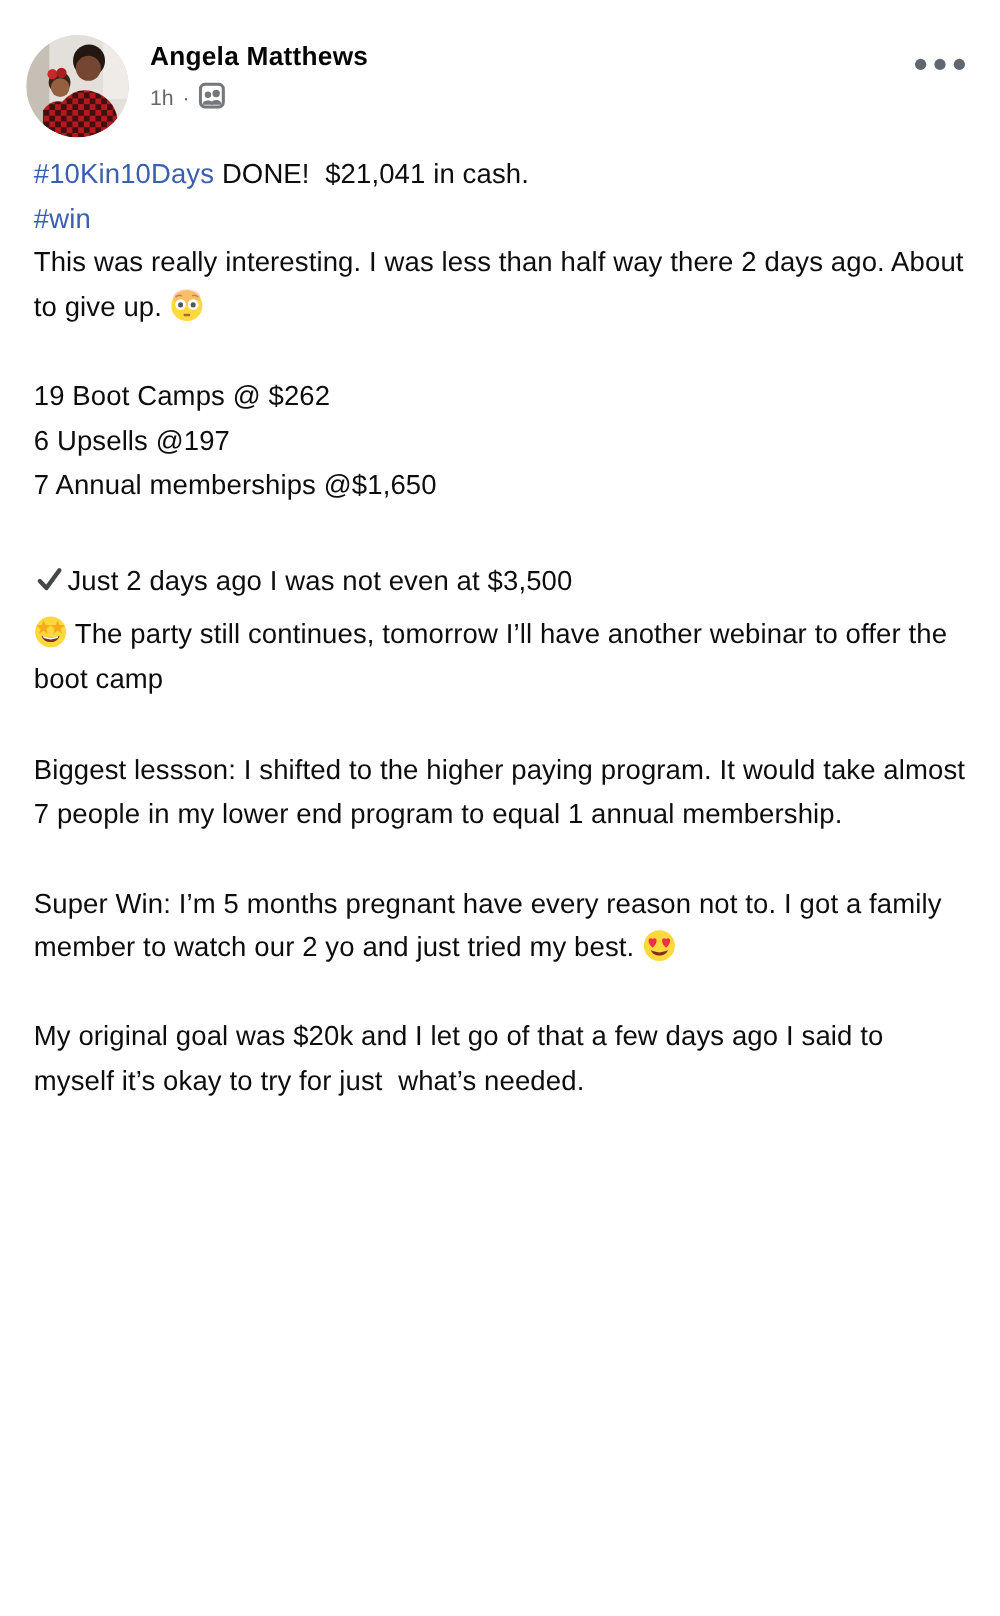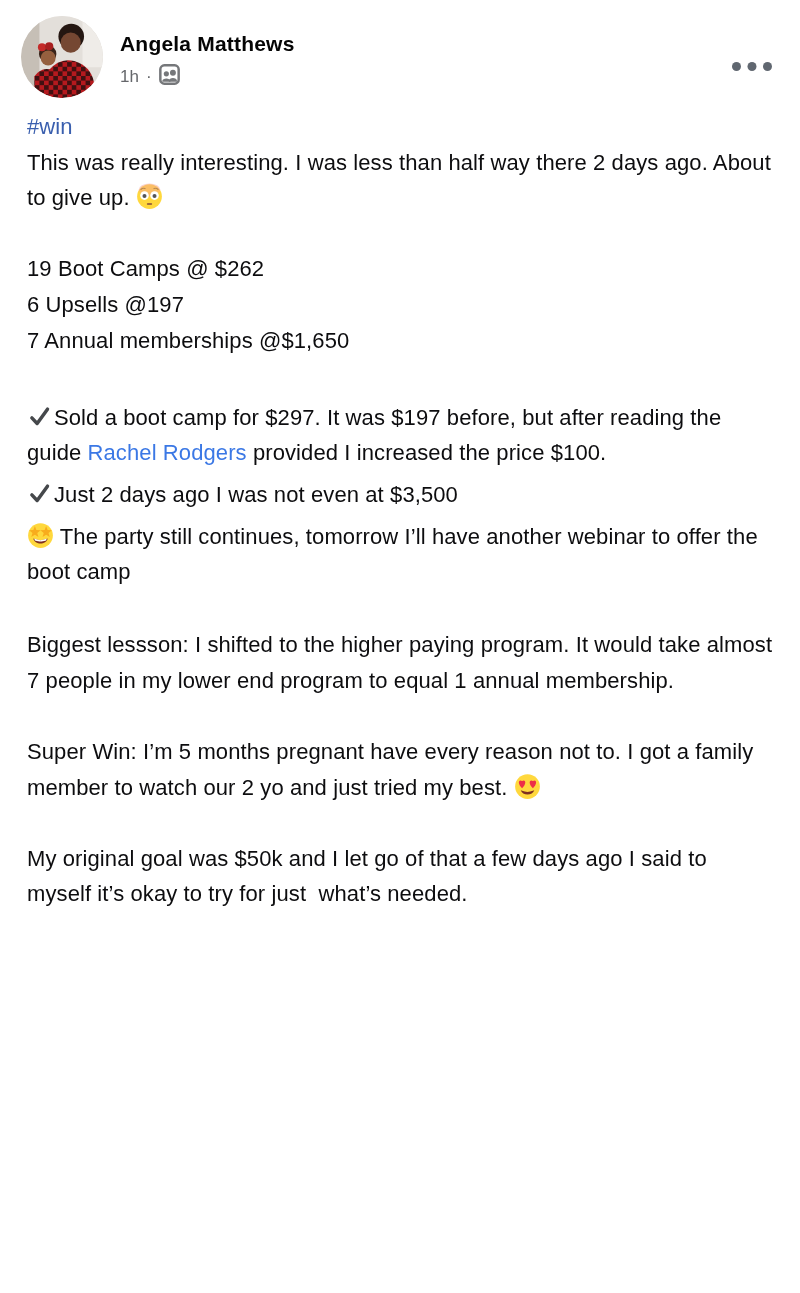--- a/index.html
+++ b/index.html
@@ -5,21 +5,21 @@
   * { box-sizing: border-box; }
   html,body { margin:0; padding:0; background:#ffffff; }
   body {
     width:800px; height:1293px; overflow:hidden;
     font-family:"Liberation Sans", sans-serif;
     color:#0d0d0f;
   }
   .post-card { width:800px; height:1293px; background:#fff; }
 
   
-  .header { display:flex; align-items:center; padding:16px 24px 0 21px; }
+  .header { display:flex; align-items:flex-start; padding:28px 24px 0 21px; }
   .avatar {
     width:82px; height:82px; border-radius:50%; overflow:hidden; flex:none;
     background:#e7e3de; cursor:pointer;
   }
   .avatar svg { display:block; width:100%; height:100%; }
   .h-text { margin-left:17px; padding-top:5px; flex:1; min-width:0; }
   .author {
     font-size:21px; font-weight:700; color:#050505; letter-spacing:.2px;
     line-height:1.2; cursor:pointer;
   }
@@ -105,48 +105,46 @@
       <span>
         <svg width="42" height="11" viewBox="0 0 42 11" aria-hidden="true">
           <circle cx="5.5" cy="5.5" r="4.5" fill="#606770"></circle>
           <circle cx="21" cy="5.5" r="4.5" fill="#606770"></circle>
           <circle cx="36.5" cy="5.5" r="4.5" fill="#606770"></circle>
         </svg>
       </span>
     </button>
   </div>
 
-  <div class="body-text"><p><a href="#" class="hashtag">#win</a></p><p>This was really interesting. I was less than half way there 2 days ago. About to give up. <svg class="emoji-svg" viewBox="0 0 36 36" aria-hidden="true">
+  <div class="body-text"><p><a href="#" class="hashtag">#10Kin10Days</a> DONE!  $21,041 in cash.</p><p><a href="#" class="hashtag">#win</a></p><p>This was really interesting. I was less than half way there 2 days ago. About to give up. <svg class="emoji-svg" viewBox="0 0 36 36" aria-hidden="true">
     <circle cx="18" cy="18" r="16.5" fill="#ffd83d"></circle>
     <ellipse cx="18" cy="9" rx="14.5" ry="8.5" fill="#f59f97" opacity="0.45"></ellipse>
     <path d="M6.5 8.6 Q9 6.2 12 7.4" stroke="#b98850" stroke-width="1.6" fill="none" stroke-linecap="round"></path>
     <path d="M24 7.4 Q27 6.2 29.5 8.6" stroke="#b98850" stroke-width="1.6" fill="none" stroke-linecap="round"></path>
     <circle cx="11.3" cy="16.8" r="5.7" fill="#ffffff"></circle>
     <circle cx="24.7" cy="16.8" r="5.7" fill="#ffffff"></circle>
     <circle cx="11.3" cy="17.2" r="2.7" fill="#55565a"></circle>
     <circle cx="24.7" cy="17.2" r="2.7" fill="#55565a"></circle>
     <rect x="14.4" y="26.6" width="7.2" height="2.8" rx="1.4" fill="#a06a3b"></rect>
   </svg></p><p class="blank"></p><p>19 Boot Camps @ $262</p><p>6 Upsells @197</p><p>7 Annual memberships @$1,650</p><p class="blank"></p><p class="emoji-lead"><svg class="emoji-svg emoji-check" viewBox="0 0 36 36" aria-hidden="true">
-    <path d="M7 20 L14.6 28 L29.5 7.5" fill="none" stroke="#45484b" stroke-width="5" stroke-linecap="round" stroke-linejoin="round"></path>
-  </svg>Sold a boot camp for $297. It was $197 before, but after reading the guide <a href="#" class="mention">Rachel Rodgers</a> provided I increased the price $100.</p><p class="emoji-lead"><svg class="emoji-svg emoji-check" viewBox="0 0 36 36" aria-hidden="true">
     <path d="M7 20 L14.6 28 L29.5 7.5" fill="none" stroke="#45484b" stroke-width="5" stroke-linecap="round" stroke-linejoin="round"></path>
   </svg>Just 2 days ago I was not even at $3,500</p><p class="emoji-lead"><svg class="emoji-svg" viewBox="0 0 36 36" aria-hidden="true">
     <circle cx="18" cy="18" r="16.5" fill="#ffd83d"></circle>
     <g fill="#f8ac1d" transform="translate(10.5,13.5) scale(1.35)">
       <polygon points="0,-6 1.47,-2.02 5.71,-1.85 2.38,0.77 3.53,4.85 0,2.5 -3.53,4.85 -2.38,0.77 -5.71,-1.85 -1.47,-2.02"></polygon>
     </g>
     <g fill="#f8ac1d" transform="translate(25.5,13.5) scale(1.35)">
       <polygon points="0,-6 1.47,-2.02 5.71,-1.85 2.38,0.77 3.53,4.85 0,2.5 -3.53,4.85 -2.38,0.77 -5.71,-1.85 -1.47,-2.02"></polygon>
     </g>
     <path d="M8.5 22 C10 31 26 31 27.5 22 C18 25 18 25 8.5 22 Z" fill="#7e2f21"></path>
     <path d="M9.8 22.4 C18 24.9 18 24.9 26.2 22.4 L25.6 24.6 C18 26.6 18 26.6 10.4 24.6 Z" fill="#ffffff"></path>
   </svg> The party still continues, tomorrow I’ll have another webinar to offer the boot camp</p><p class="blank"></p><p>Biggest lessson: I shifted to the higher paying program. It would take almost 7 people in my lower end program to equal 1 annual membership.</p><p class="blank"></p><p>Super Win: I’m 5 months pregnant have every reason not to. I got a family member to watch our 2 yo and just tried my best. <svg class="emoji-svg" viewBox="0 0 36 36" aria-hidden="true">
     <circle cx="18" cy="18" r="16.5" fill="#ffd83d"></circle>
     <g fill="#ed2f48" transform="translate(10.8,15) scale(1.55)">
       <path d="M0 3.4 C-4.2 -0.4 -3.1 -4.6 0 -2.7 C3.1 -4.6 4.2 -0.4 0 3.4 Z"></path>
     </g>
     <g fill="#ed2f48" transform="translate(25.2,15) scale(1.55)">
       <path d="M0 3.4 C-4.2 -0.4 -3.1 -4.6 0 -2.7 C3.1 -4.6 4.2 -0.4 0 3.4 Z"></path>
     </g>
     <path d="M9 23 C11 30.5 25 30.5 27 23 C18 26 18 26 9 23 Z" fill="#7e2f21"></path>
-  </svg></p><p class="blank"></p><p>My original goal was $50k and I let go of that a few days ago I said to myself it’s okay to try for just  what’s needed.</p></div>
+  </svg></p><p class="blank"></p><p>My original goal was $20k and I let go of that a few days ago I said to myself it’s okay to try for just  what’s needed.</p></div>
 
 </div>
 
 </body></html>

